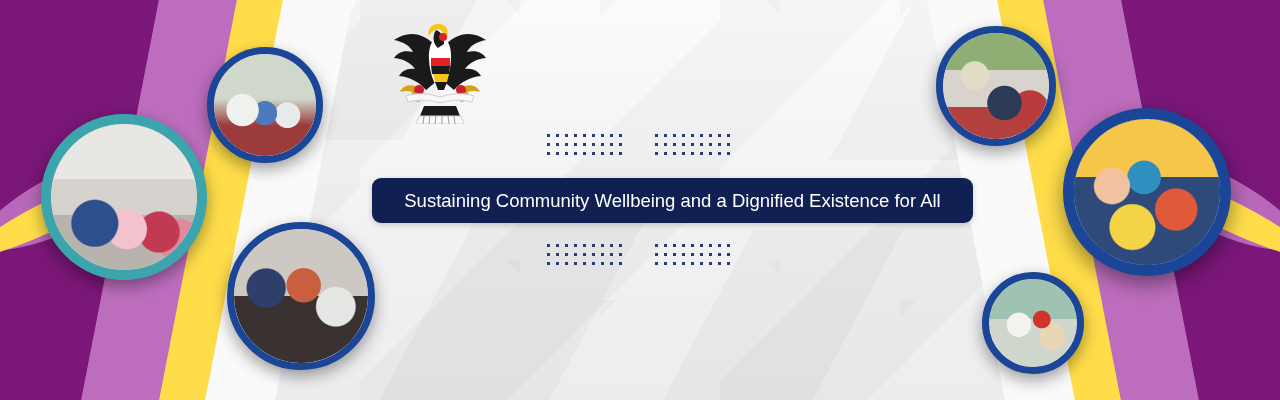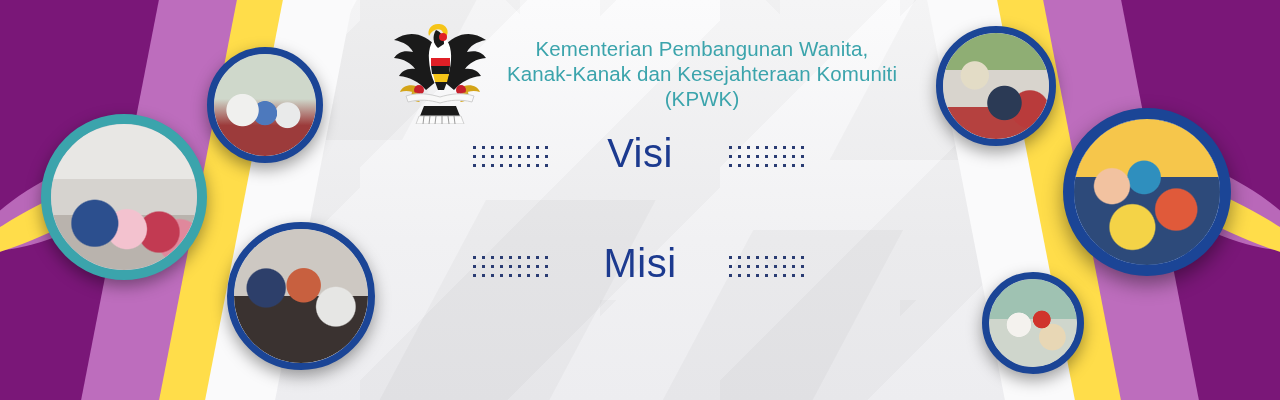--- a/index.html
+++ b/index.html
@@ -325,23 +325,20 @@
     <g stroke="#9a9a9a" stroke-width="1">
       <line x1="38" y1="102" x2="37" y2="110"></line>
         <line x1="44" y1="102" x2="43" y2="110"></line>
       <line x1="50" y1="102" x2="49" y2="110"></line>
         <line x1="56" y1="102" x2="56" y2="110"></line>
       <line x1="62" y1="102" x2="63" y2="110"></line>
         <line x1="68" y1="102" x2="69" y2="110"></line>
     </g>
   </svg>
 
-  <div id="header-title">Kementerian Pembangunan Wanita,
-Kanak-Kanak dan Kesejahteraan Komuniti
-(KPWK)</div>
 
   <div class="heading-row" id="row-visi">
     <div class="dotgrid">
         <span style="left: 0px; top: 6px;"></span>
         <span style="left: 9px; top: 6px;"></span>
         <span style="left: 18px; top: 6px;"></span>
         <span style="left: 27px; top: 6px;"></span>
         <span style="left: 36px; top: 6px;"></span>
         <span style="left: 45px; top: 6px;"></span>
         <span style="left: 54px; top: 6px;"></span>
@@ -359,21 +356,20 @@
         <span style="left: 0px; top: 24px;"></span>
         <span style="left: 9px; top: 24px;"></span>
         <span style="left: 18px; top: 24px;"></span>
         <span style="left: 27px; top: 24px;"></span>
         <span style="left: 36px; top: 24px;"></span>
         <span style="left: 45px; top: 24px;"></span>
         <span style="left: 54px; top: 24px;"></span>
         <span style="left: 63px; top: 24px;"></span>
         <span style="left: 72px; top: 24px;"></span>
       </div>
-    <div class="heading-word">Visi</div>
     <div class="dotgrid">
         <span style="left: 0px; top: 6px;"></span>
         <span style="left: 9px; top: 6px;"></span>
         <span style="left: 18px; top: 6px;"></span>
         <span style="left: 27px; top: 6px;"></span>
         <span style="left: 36px; top: 6px;"></span>
         <span style="left: 45px; top: 6px;"></span>
         <span style="left: 54px; top: 6px;"></span>
         <span style="left: 63px; top: 6px;"></span>
         <span style="left: 72px; top: 6px;"></span>
@@ -391,20 +387,23 @@
         <span style="left: 18px; top: 24px;"></span>
         <span style="left: 27px; top: 24px;"></span>
         <span style="left: 36px; top: 24px;"></span>
         <span style="left: 45px; top: 24px;"></span>
         <span style="left: 54px; top: 24px;"></span>
         <span style="left: 63px; top: 24px;"></span>
         <span style="left: 72px; top: 24px;"></span>
       </div>
   </div>
 
+  <div class="navy-box" id="box-visi">
+    <span>Sustaining Community Wellbeing and a Dignified Existence for All</span>
+  </div>
 
   <div class="heading-row" id="row-misi">
     <div class="dotgrid">
         <span style="left: 0px; top: 6px;"></span>
         <span style="left: 9px; top: 6px;"></span>
         <span style="left: 18px; top: 6px;"></span>
         <span style="left: 27px; top: 6px;"></span>
         <span style="left: 36px; top: 6px;"></span>
         <span style="left: 45px; top: 6px;"></span>
         <span style="left: 54px; top: 6px;"></span>
@@ -422,21 +421,20 @@
         <span style="left: 0px; top: 24px;"></span>
         <span style="left: 9px; top: 24px;"></span>
         <span style="left: 18px; top: 24px;"></span>
         <span style="left: 27px; top: 24px;"></span>
         <span style="left: 36px; top: 24px;"></span>
         <span style="left: 45px; top: 24px;"></span>
         <span style="left: 54px; top: 24px;"></span>
         <span style="left: 63px; top: 24px;"></span>
         <span style="left: 72px; top: 24px;"></span>
       </div>
-    <div class="heading-word">Misi</div>
     <div class="dotgrid">
         <span style="left: 0px; top: 6px;"></span>
         <span style="left: 9px; top: 6px;"></span>
         <span style="left: 18px; top: 6px;"></span>
         <span style="left: 27px; top: 6px;"></span>
         <span style="left: 36px; top: 6px;"></span>
         <span style="left: 45px; top: 6px;"></span>
         <span style="left: 54px; top: 6px;"></span>
         <span style="left: 63px; top: 6px;"></span>
         <span style="left: 72px; top: 6px;"></span>

